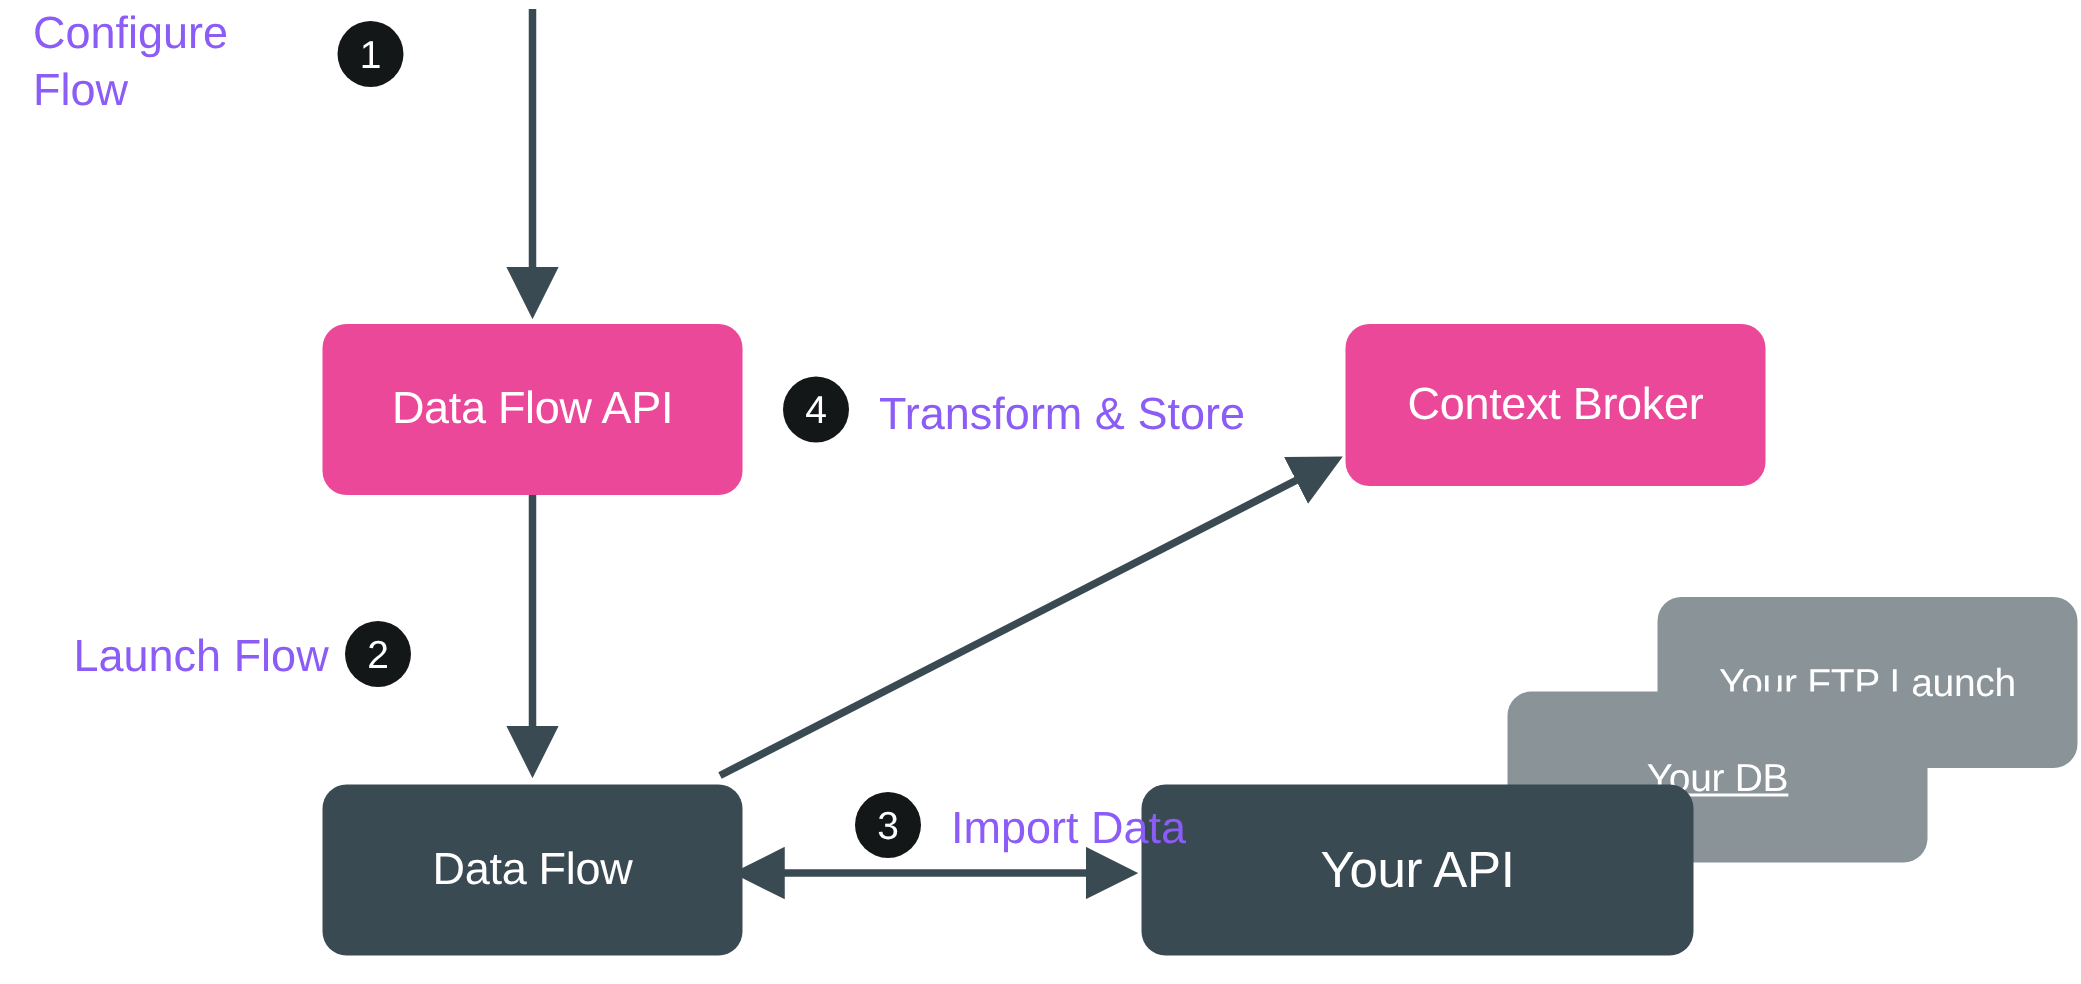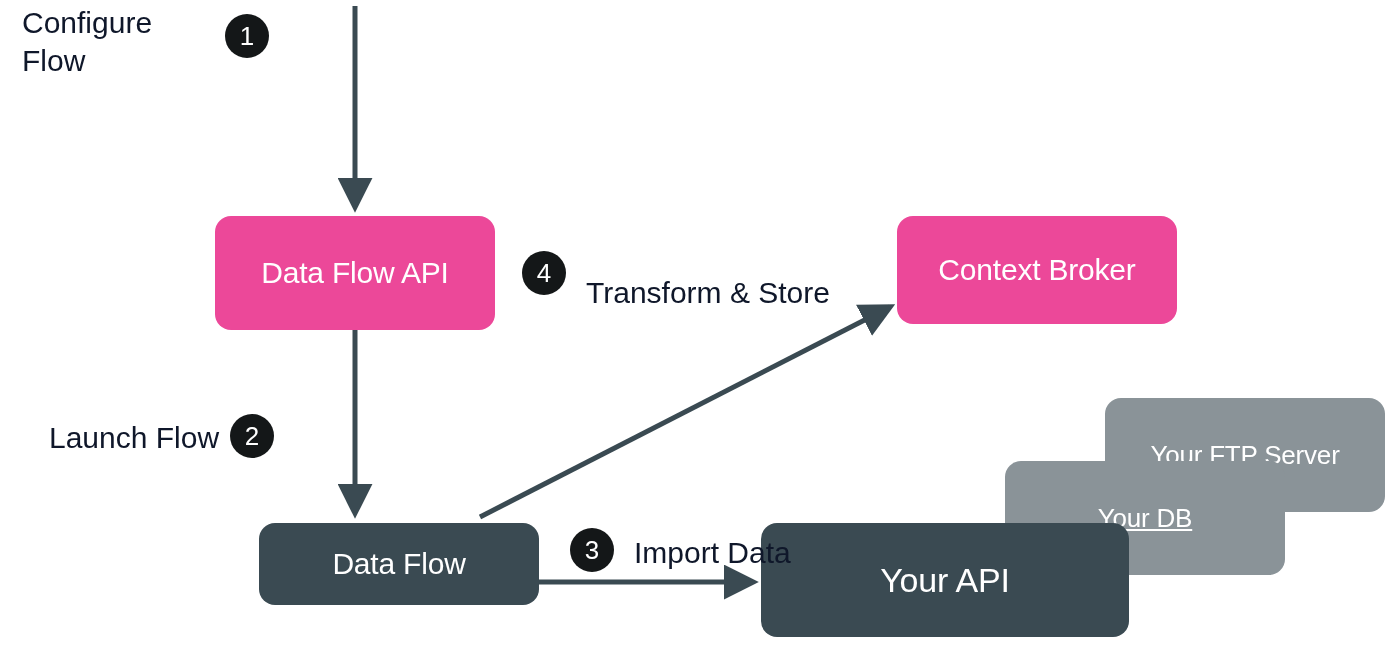--- a/index.html
+++ b/index.html
@@ -28,21 +28,21 @@
     letter-spacing: -0.2px;
     box-sizing: border-box;
   }
   .box.orange { background: #ec4899; }
   .box.dark   { background: #3a4a52; }
   .box.gray   { background: #8a9398; }
 
   .label {
     position: absolute;
     font-size: 30px;
-    color: #0f172a;
+    color: #8b5cf6;
     line-height: 1.25;
     white-space: pre;
   }
 
   .badge {
     position: absolute;
     width: 44px;
     height: 44px;
     border-radius: 50%;
     background: #141718;
@@ -80,47 +80,47 @@
     <line x1="355" y1="6" x2="355" y2="207" stroke="#3a4a52" stroke-width="5" marker-end="url(#arrow-end)"></line>
 
     <line x1="355" y1="328" x2="355" y2="513" stroke="#3a4a52" stroke-width="5" marker-end="url(#arrow-end)"></line>
 
     <line x1="494" y1="582" x2="753" y2="582" stroke="#3a4a52" stroke-width="5" marker-start="url(#arrow-both)" marker-end="url(#arrow-both)"></line>
 
     <line x1="480" y1="517" x2="890" y2="307" stroke="#3a4a52" stroke-width="5" marker-end="url(#arrow-end)"></line>
   </svg>
 
   <div class="box gray" style="left:1105px; top:398px; width:280px; height:114px; font-size:26px;">
-    <span>Your FTP Server</span>
+    <span>Your FTP Launch</span>
   </div>
   <div class="box gray" style="left:1005px; top:461px; width:280px; height:114px; font-size:26px;text-decoration:underline;">
     <span>Your DB</span>
   </div>
 
   <div class="box orange" style="left:215px; top:216px; width:280px; height:114px;">
     <span>Data Flow API</span>
   </div>
   <div class="box orange" style="left:897px; top:216px; width:280px; height:108px;">
     <span>Context Broker</span>
   </div>
 
-  <div class="box dark" style="left:215px; top:523px; width:280px; height:82px;margin-left:44px;">
+  <div class="box dark" style="left:215px; top:523px; width:280px; height:114px;">
     <span>Data Flow</span>
   </div>
   <div class="box dark" style="left:761px; top:523px; width:368px; height:114px; font-size:34px;">
     <span>Your API</span>
   </div>
 
   <div class="label" style="left:22px; top:4px;">Configure
 Flow</div>
 
   <div class="label" style="left:49px; top:419px;">Launch Flow</div>
 
   <div class="label" style="left:634px; top:534px;">Import Data</div>
 
-  <div class="label" style="left:586px; top:274px;">Transform &amp; Store</div>
+  <div class="label" style="left:586px; top:258px;">Transform &amp; Store</div>
 
   <div class="badge" style="left:225px; top:14px;">1</div>
   <div class="badge" style="left:230px; top:414px;">2</div>
   <div class="badge" style="left:570px; top:528px;">3</div>
   <div class="badge" style="left:522px; top:251px;">4</div>
 
 </div>
 
 </body></html>

